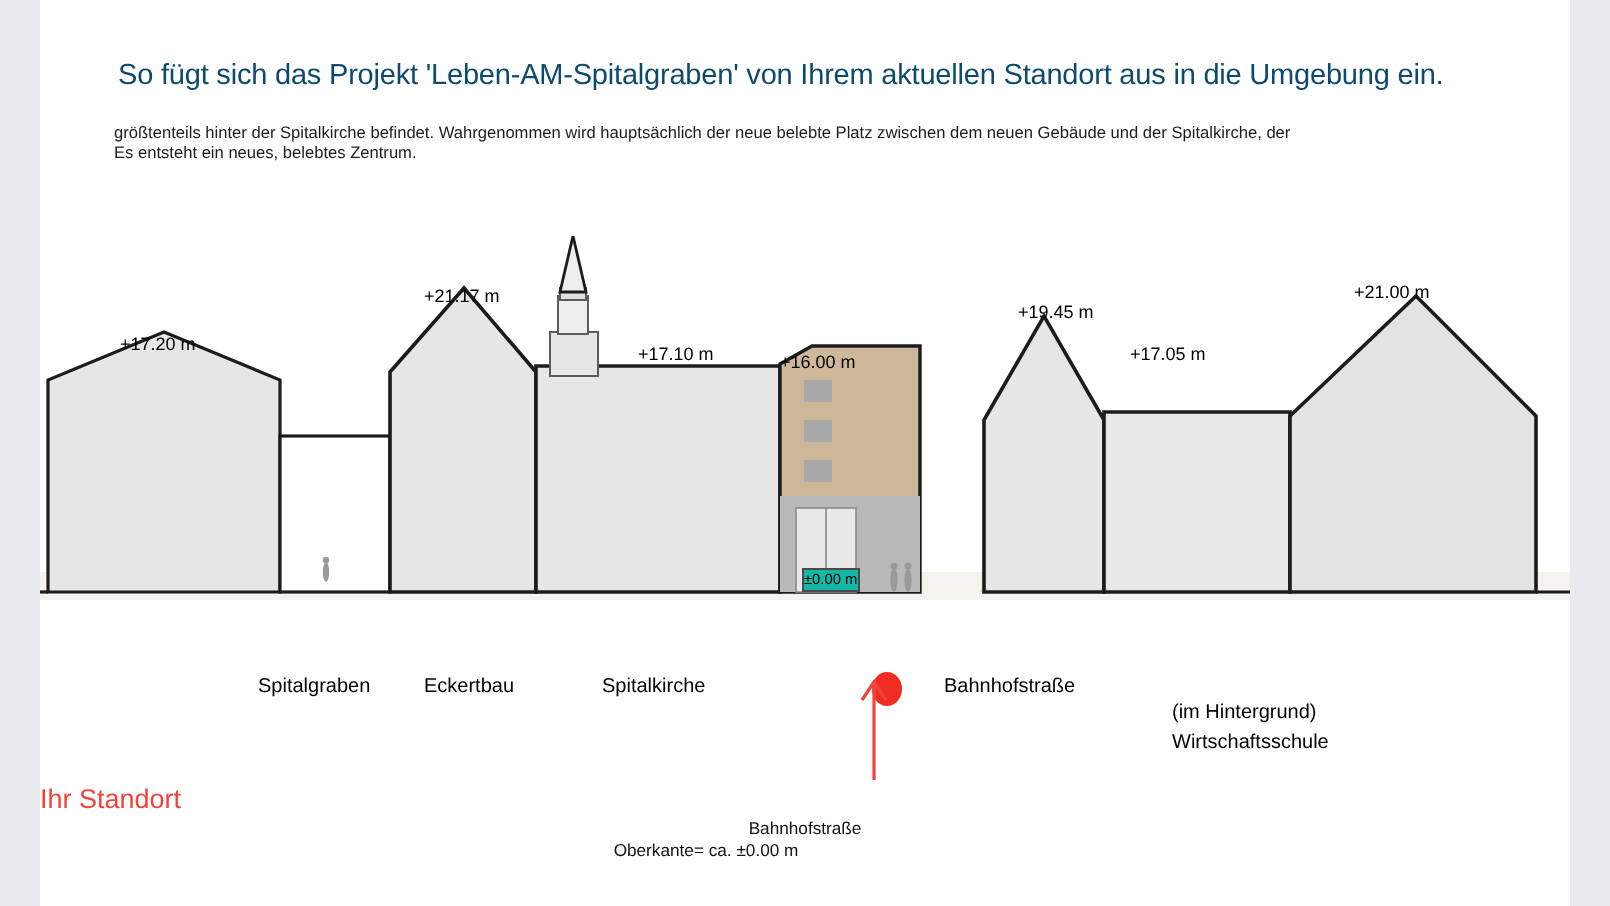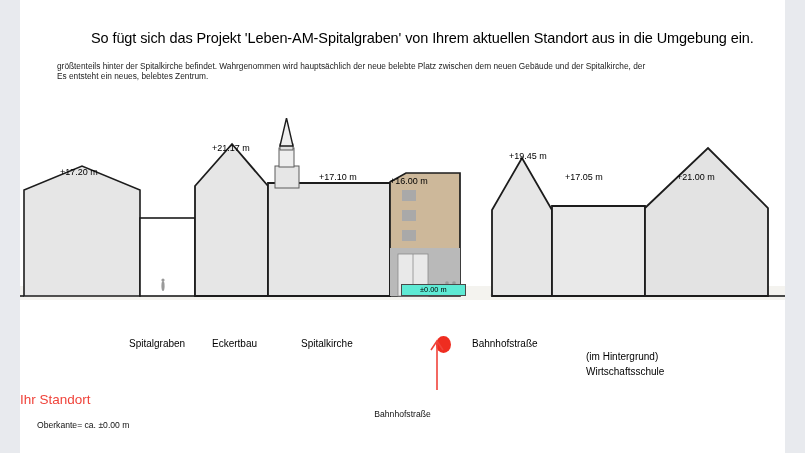--- a/index.html
+++ b/index.html
@@ -8,41 +8,41 @@
     background:#e8eaee;
     font-family:"Liberation Sans", sans-serif;
     overflow:hidden;
   }
   .page{
     position:absolute;left:20px;top:0;width:765px;height:453px;
     background:#ffffff;
   }
   .title{
     position:absolute;left:39px;top:30px;width:700px;
-    font-size:14.5px;color:#000000;letter-spacing:-0.1px;margin-left:32px;
+    font-size:14.5px;color:#0c4a6e;letter-spacing:-0.1px;
   }
   .body-text{
     position:absolute;left:37px;top:61px;width:690px;
     font-size:8.3px;line-height:10.4px;color:#1b1b1b;
   }
   .body-text div{white-space:nowrap;}
 
   
   .scene{
     position:absolute;left:0px;top:118px;width:765px;height:190px;
   }
   .scene svg{display:block;}
 
   
   .h-label{
     position:absolute;font-size:9px;color:#000;white-space:nowrap;
   }
   .zero-label{
     position:absolute;font-size:7.4px;color:#000;white-space:nowrap;
-    background:#5eead4;border:1px solid #4a4a4a;padding:0px 18px;
+    background:#14b8a6;border:1px solid #4a4a4a;padding:0px 0;
     line-height:10px;
   }
 
   
   .captions{
     position:absolute;left:0;top:332px;width:729px;height:40px;
   }
   .cap{
     position:absolute;font-size:10px;color:#000;white-space:nowrap;
     line-height:12.5px;
@@ -56,22 +56,22 @@
   .arrow{position:absolute;left:406px;top:337px;width:22px;height:55px;}
   .standort{
     position:absolute;left:0;top:392px;width:765px;text-align:left;
     font-size:13.5px;color:#f0433a;
   }
   .sub1{
     position:absolute;left:0;top:409px;width:765px;text-align:center;
     font-size:8.6px;color:#111;
   }
   .sub2{
-    position:absolute;left:0;top:420px;width:666px;
-    font-size:8.6px;color:#111;padding-left:17px;
+    position:absolute;left:0;top:420px;width:666px;text-align:center;
+    font-size:8.6px;color:#111;
   }
 </style>
 </head>
 <body>
 
 <div class="page">
 
   <div class="title">So fügt sich das Projekt 'Leben-AM-Spitalgraben' von Ihrem aktuellen Standort aus in die Umgebung ein.</div>
 
   <div class="body-text">
@@ -130,21 +130,21 @@
       <line x1="0" y1="178" x2="4" y2="178" stroke="#1c1c1c" stroke-width="1.6"></line>
     </svg>
   </div>
 
   <div class="h-label" style="left:40px;  top:167px;">+17.20 m</div>
   <div class="h-label" style="left:192px; top:143px;">+21.17 m</div>
   <div class="h-label" style="left:299px; top:172px;">+17.10 m</div>
   <div class="h-label" style="left:370px; top:176px;">+16.00 m</div>
   <div class="h-label" style="left:489px; top:151px;">+19.45 m</div>
   <div class="h-label" style="left:545px; top:172px;">+17.05 m</div>
-  <div class="h-label" style="left:657px; top:141px;margin-top:31px;">+21.00 m</div>
+  <div class="h-label" style="left:657px; top:141px;">+21.00 m</div>
 
   <div class="zero-label" style="left:381px; top:284px;">±0.00 m</div>
 
   <div class="captions">
     <div class="cap" style="left:109px; top:6px;">Spitalgraben</div>
     <div class="cap" style="left:192px; top:6px;">Eckertbau</div>
     <div class="cap" style="left:281px; top:6px;">Spitalkirche</div>
     <div class="dot" style="left:416px; top:4px;"></div>
     <div class="cap" style="left:452px; top:6px;">Bahnhofstraße</div>
     <div class="cap" style="left:566px; top:6px;margin-top:28px;">Wirtschaftsschule</div>

